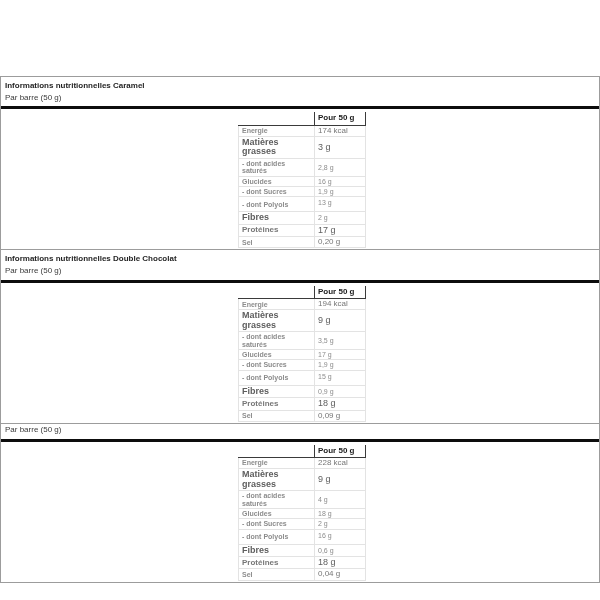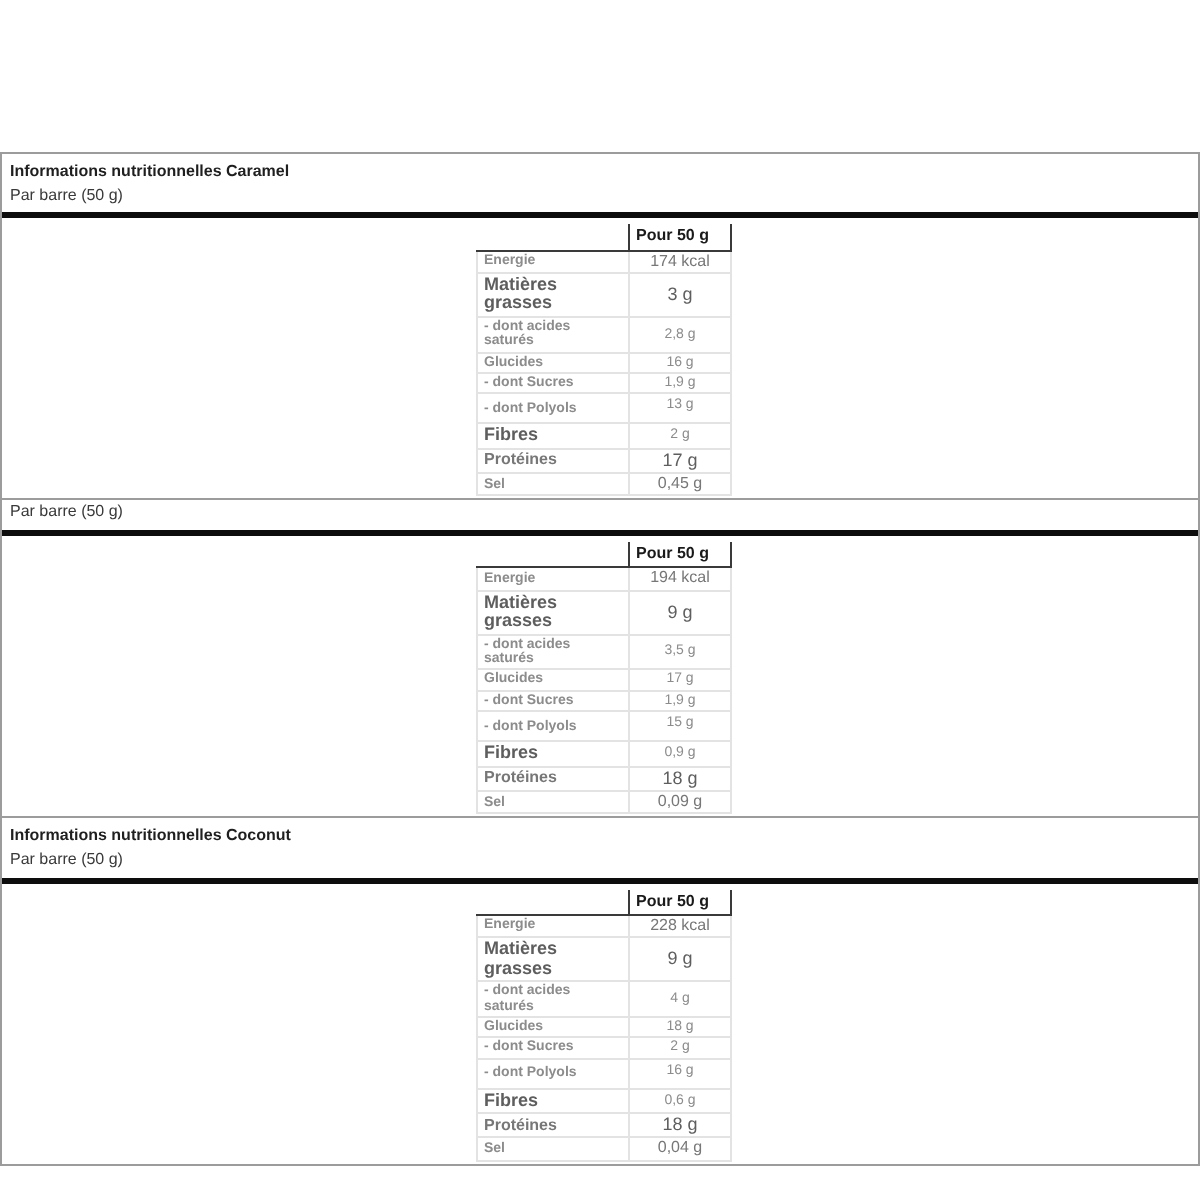--- a/index.html
+++ b/index.html
@@ -43,21 +43,21 @@
     border:1px solid var(--border-dark);border-top:none;
     font-size:8px;font-weight:bold;color:var(--header-text);
     text-align:left;padding:2px 3px;
   }
   td.lbl{
     border:1px solid var(--border-light);
     text-align:left;padding:1px 3px;font-weight:bold;
   }
   td.val{
     border:1px solid var(--border-light);
-    text-align:center;padding:1px 3px;
+    text-align:left;padding:1px 3px;
   }
   tr.row-tall{height:15px;}
   tr.row-tall td.val{vertical-align:top;padding-top:2px;}
   tr.row-tall td.lbl{vertical-align:bottom;padding-bottom:3px;}
   .sz-sm{font-size:7px;color:var(--text-sm);}
   .sz-md{font-size:8px;color:var(--text-md);}
   .sz-lg{font-size:9px;color:var(--text-lg);}
 </style>
 </head>
 <body>
@@ -107,21 +107,79 @@
             <tr>
               <td class="lbl sz-lg">Fibres</td>
               <td class="val sz-sm">2 g</td>
             </tr>
             <tr>
               <td class="lbl sz-md">Protéines</td>
               <td class="val sz-lg">17 g</td>
             </tr>
             <tr>
               <td class="lbl sz-sm">Sel</td>
-              <td class="val sz-md">0,45 g</td>
+              <td class="val sz-md">0,20 g</td>
+            </tr>
+          </tbody>
+      </table>
+    </div>
+  </section>
+
+  <section class="section">
+    <div class="section-title">Informations nutritionnelles Double Chocolat</div>
+    <div class="section-subtitle">Par barre (50 g)</div>
+    <div class="section-divider"></div>
+    <div class="table-wrap">
+      <table class="nutri">
+        <colgroup>
+            <col class="c-label">
+            <col class="c-value">
+          </colgroup>
+        <thead>
+          <tr>
+            <th class="h-empty"></th>
+            <th class="h-val">Pour 50 g</th>
+          </tr>
+        </thead>
+        <tbody>
+            <tr>
+              <td class="lbl sz-sm">Energie</td>
+              <td class="val sz-md">194 kcal</td>
+            </tr>
+            <tr>
+              <td class="lbl sz-lg">Matières grasses</td>
+              <td class="val sz-lg">9 g</td>
+            </tr>
+            <tr>
+              <td class="lbl sz-sm">- dont acides saturés</td>
+              <td class="val sz-sm">3,5 g</td>
+            </tr>
+            <tr>
+              <td class="lbl sz-sm">Glucides</td>
+              <td class="val sz-sm">17 g</td>
+            </tr>
+            <tr>
+              <td class="lbl sz-sm">- dont Sucres</td>
+              <td class="val sz-sm">1,9 g</td>
+            </tr>
+            <tr class="row-tall">
+              <td class="lbl sz-sm">- dont Polyols</td>
+              <td class="val sz-sm">15 g</td>
+            </tr>
+            <tr>
+              <td class="lbl sz-lg">Fibres</td>
+              <td class="val sz-sm">0,9 g</td>
+            </tr>
+            <tr>
+              <td class="lbl sz-md">Protéines</td>
+              <td class="val sz-lg">18 g</td>
+            </tr>
+            <tr>
+              <td class="lbl sz-sm">Sel</td>
+              <td class="val sz-md">0,09 g</td>
             </tr>
           </tbody>
       </table>
     </div>
   </section>
 
   <section class="section">
     <div class="section-subtitle">Par barre (50 g)</div>
     <div class="section-divider"></div>
     <div class="table-wrap">
@@ -132,78 +190,20 @@
           </colgroup>
         <thead>
           <tr>
             <th class="h-empty"></th>
             <th class="h-val">Pour 50 g</th>
           </tr>
         </thead>
         <tbody>
             <tr>
               <td class="lbl sz-sm">Energie</td>
-              <td class="val sz-md">194 kcal</td>
-            </tr>
-            <tr>
-              <td class="lbl sz-lg">Matières grasses</td>
-              <td class="val sz-lg">9 g</td>
-            </tr>
-            <tr>
-              <td class="lbl sz-sm">- dont acides saturés</td>
-              <td class="val sz-sm">3,5 g</td>
-            </tr>
-            <tr>
-              <td class="lbl sz-sm">Glucides</td>
-              <td class="val sz-sm">17 g</td>
-            </tr>
-            <tr>
-              <td class="lbl sz-sm">- dont Sucres</td>
-              <td class="val sz-sm">1,9 g</td>
-            </tr>
-            <tr class="row-tall">
-              <td class="lbl sz-sm">- dont Polyols</td>
-              <td class="val sz-sm">15 g</td>
-            </tr>
-            <tr>
-              <td class="lbl sz-lg">Fibres</td>
-              <td class="val sz-sm">0,9 g</td>
-            </tr>
-            <tr>
-              <td class="lbl sz-md">Protéines</td>
-              <td class="val sz-lg">18 g</td>
-            </tr>
-            <tr>
-              <td class="lbl sz-sm">Sel</td>
-              <td class="val sz-md">0,09 g</td>
-            </tr>
-          </tbody>
-      </table>
-    </div>
-  </section>
-
-  <section class="section">
-    <div class="section-title">Informations nutritionnelles Coconut</div>
-    <div class="section-subtitle">Par barre (50 g)</div>
-    <div class="section-divider"></div>
-    <div class="table-wrap">
-      <table class="nutri">
-        <colgroup>
-            <col class="c-label">
-            <col class="c-value">
-          </colgroup>
-        <thead>
-          <tr>
-            <th class="h-empty"></th>
-            <th class="h-val">Pour 50 g</th>
-          </tr>
-        </thead>
-        <tbody>
-            <tr>
-              <td class="lbl sz-sm">Energie</td>
               <td class="val sz-md">228 kcal</td>
             </tr>
             <tr>
               <td class="lbl sz-lg">Matières grasses</td>
               <td class="val sz-lg">9 g</td>
             </tr>
             <tr>
               <td class="lbl sz-sm">- dont acides saturés</td>
               <td class="val sz-sm">4 g</td>
             </tr>

